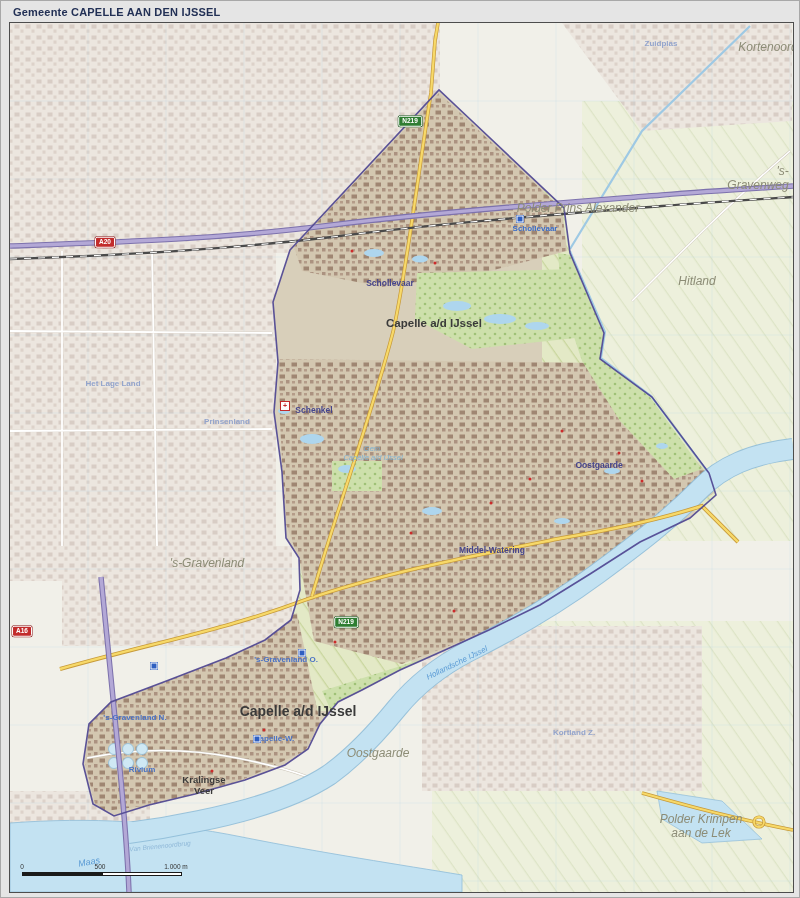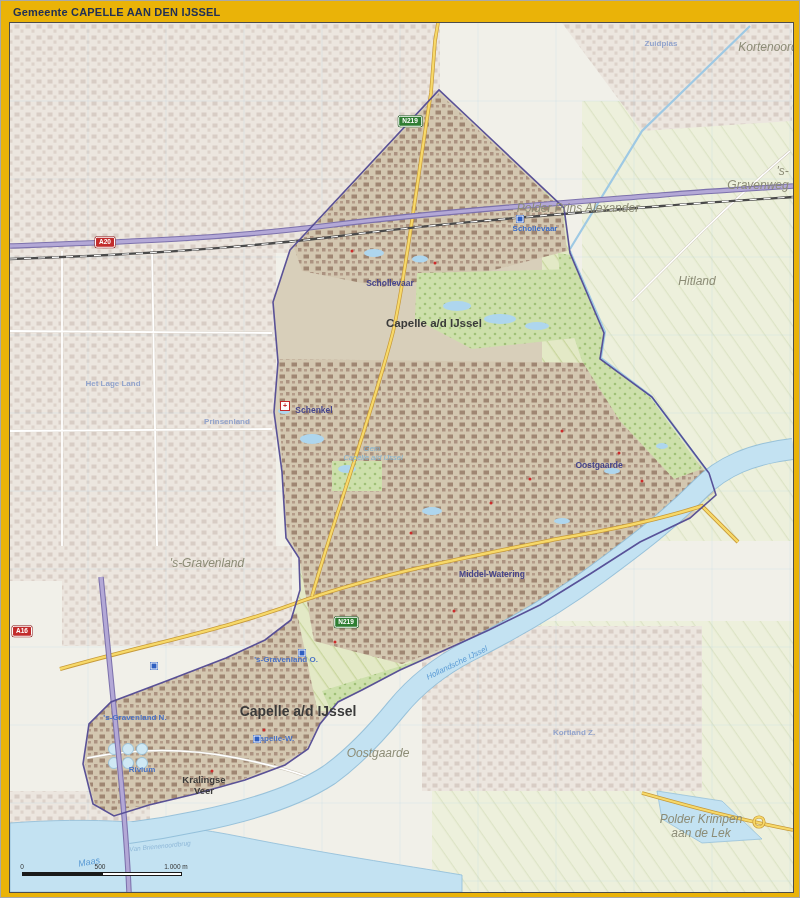--- a/index.html
+++ b/index.html
@@ -1,17 +1,17 @@
 <!DOCTYPE html>
 <html><head>
 <meta charset="utf-8">
 <style>
   html,body{margin:0;padding:0;background:#ffffff;}
   body{width:800px;height:898px;font-family:"Liberation Sans","DejaVu Sans",sans-serif;}
-  .page{position:relative;width:798px;height:896px;border:1px solid #a8a8a8;background:#eab308;overflow:hidden;}
+  .page{position:relative;width:798px;height:896px;border:1px solid #a8a8a8;background:#e5e5e5;overflow:hidden;}
   .map-title{position:absolute;left:12px;top:5px;font-size:11px;font-weight:bold;color:#223055;letter-spacing:.2px;white-space:nowrap;}
   .map-frame{position:absolute;left:8px;top:21px;width:783px;height:869px;border:1px solid #4d4d4d;background:#f1f0e9;overflow:hidden;}
   .map-frame svg{position:absolute;left:0;top:0;}
   .lbl{position:absolute;transform:translate(-50%,-50%);white-space:pre-line;text-align:center;pointer-events:none;line-height:1.15;}
   .town-lg{font-size:14px;font-weight:bold;color:#3a3a3a;}
   .town-md{font-size:11.5px;font-weight:bold;color:#3a3a3a;}
   .town-sm{font-size:9.5px;font-weight:bold;color:#3a3a3a;}
   .wijk{font-size:8.5px;font-weight:bold;color:#45458c;}
   .buurt{font-size:8px;font-weight:bold;color:#4a72c4;}
   .buurt-faded{font-size:8px;font-weight:bold;color:#93a4cc;}
@@ -184,21 +184,21 @@
           <circle cx="640" cy="480" r="1.5"></circle>
       </g>
     </svg>
 
     <div class="lbl town-md" style="left:424px;top:301px;">Capelle a/d IJssel</div>
     <div class="lbl town-lg" style="left:288px;top:688px;">Capelle a/d IJssel</div>
     <div class="lbl stn" style="left:525px;top:206px;">Schollevaar</div>
     <div class="lbl wijk" style="left:380px;top:261px;">Schollevaar</div>
     <div class="lbl wijk" style="left:304px;top:388px;">Schenkel</div>
     <div class="lbl wijk" style="left:589px;top:443px;">Oostgaarde</div>
-    <div class="lbl wijk" style="left:482px;top:552px;text-align:center;">Middel-Watering</div>
+    <div class="lbl wijk" style="left:482px;top:528px;text-align:center;">Middel-Watering</div>
     <div class="lbl gem" style="left:363px;top:389px;">Gem.
 Capelle a/d IJssel</div>
     <div class="lbl area" style="left:197px;top:541px;">'s-Gravenland</div>
     <div class="lbl buurt" style="left:276px;top:637px;">'s-Gravenland O.</div>
     <div class="lbl buurt" style="left:125px;top:649px;margin-top:46px;">'s-Gravenland N.</div>
     <div class="lbl buurt" style="left:264px;top:716px;">Capelle-W.</div>
     <div class="lbl town-sm" style="left:194px;top:763px;">Kralingse
 Veer</div>
     <div class="lbl buurt" style="left:132px;top:747px;">Rivium</div>
     <div class="lbl area" style="left:368px;top:731px;">Oostgaarde</div>

